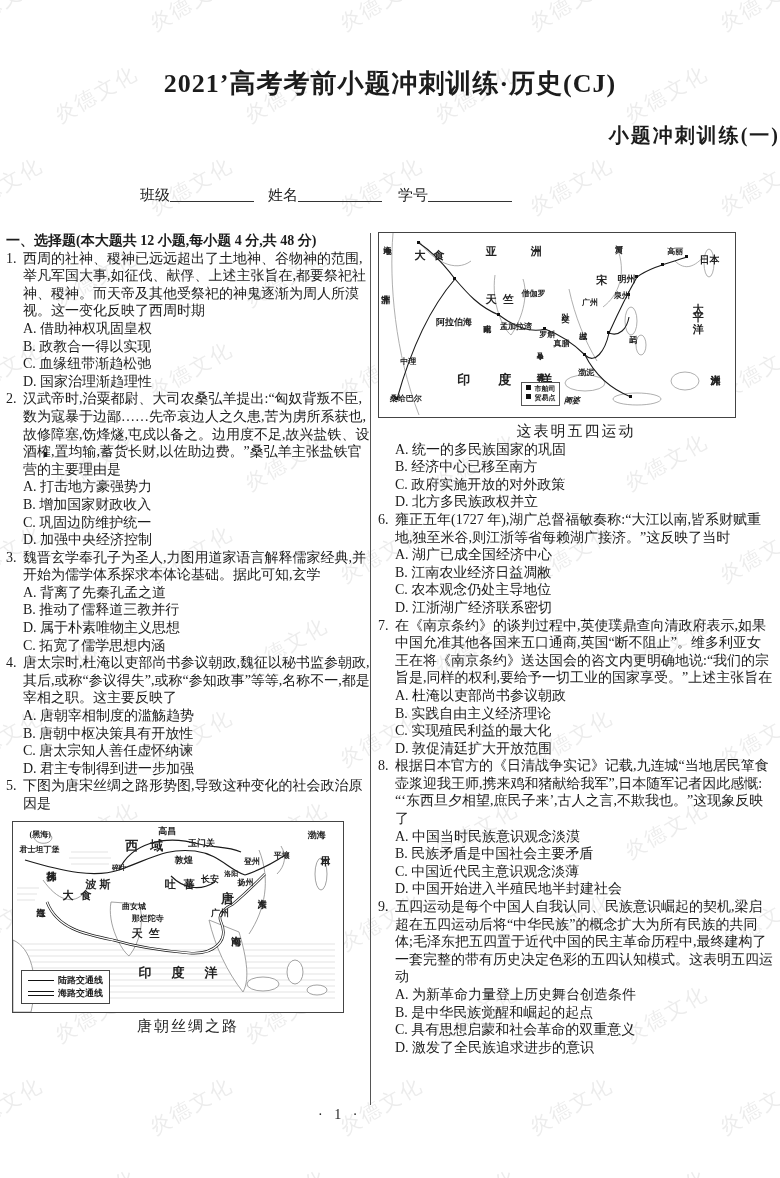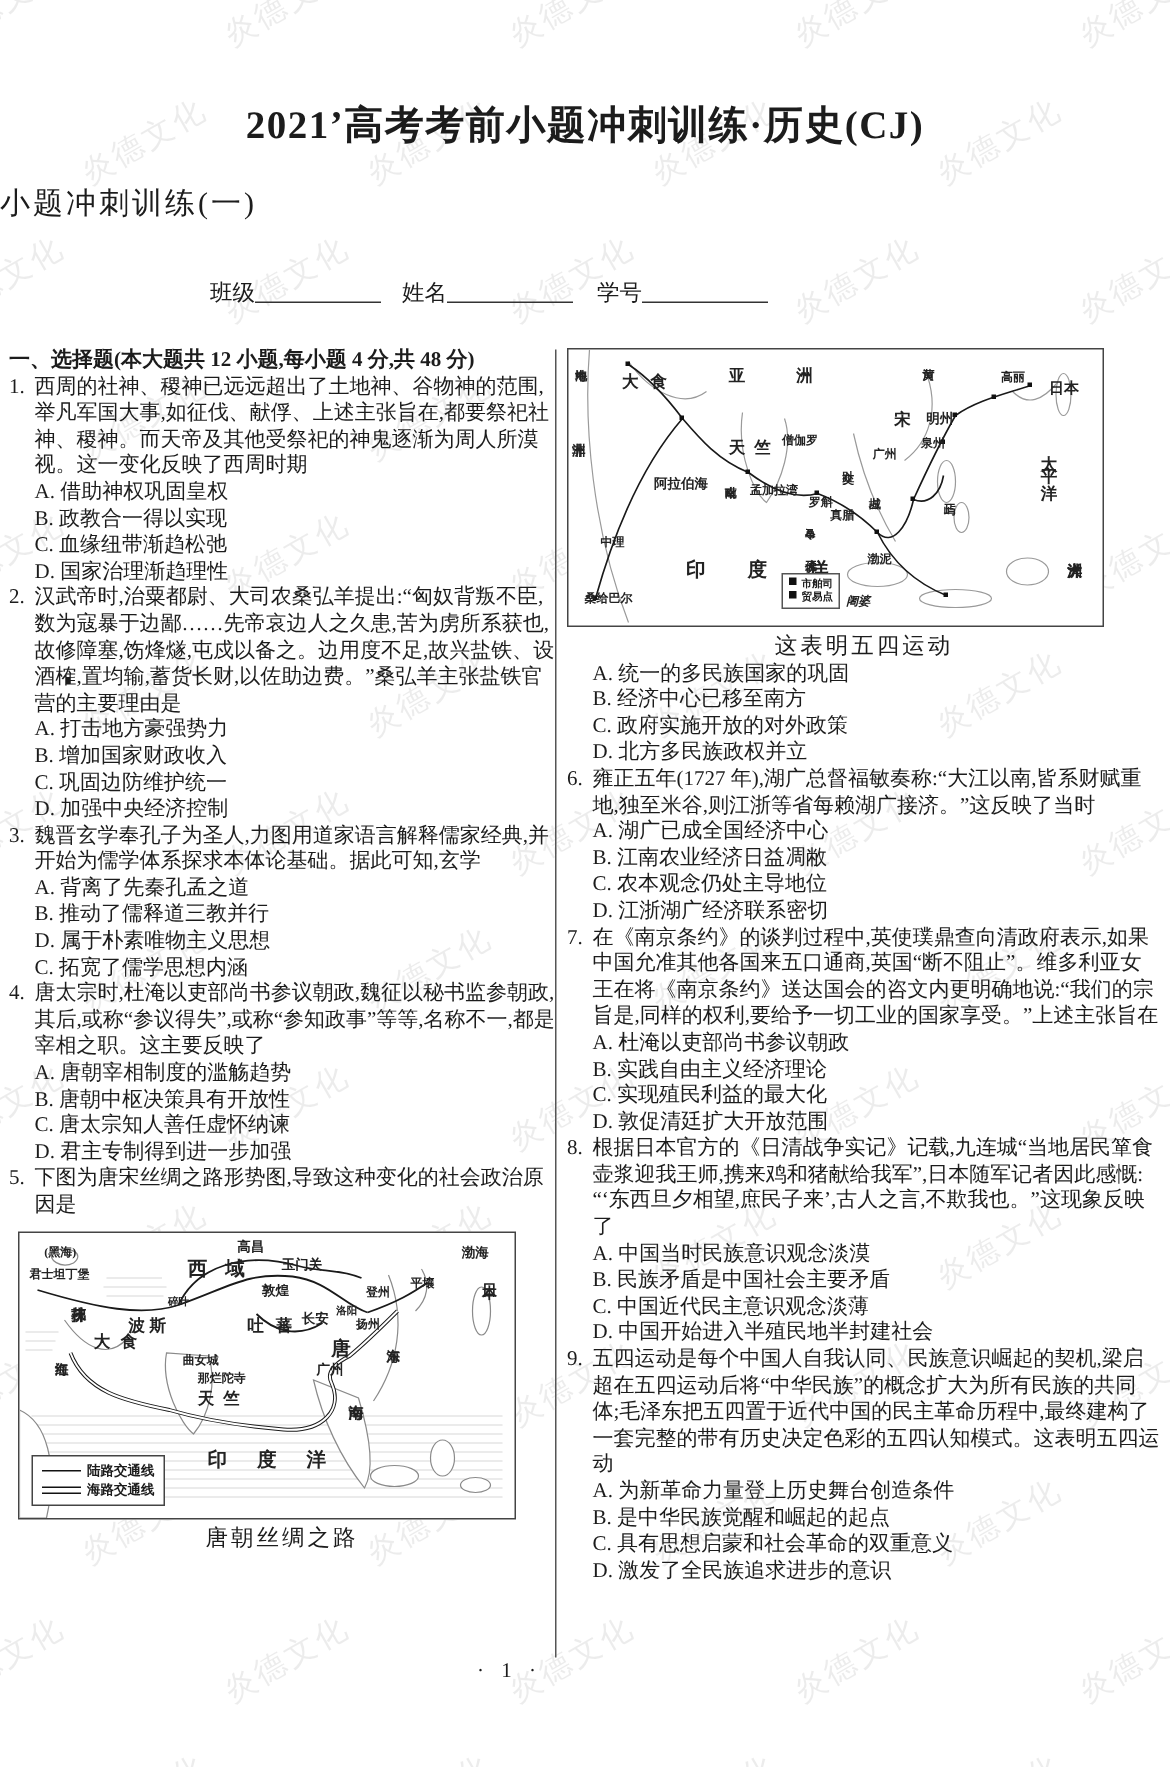--- a/index.html
+++ b/index.html
@@ -6,22 +6,22 @@
   .page{position:relative;width:780px;height:1178px;margin:0 auto;background:#fff;overflow:hidden;
         font-family:"Liberation Serif","DejaVu Serif",serif;color:#1c1c1c;}
   
   .wm-layer{position:absolute;inset:0;z-index:0;pointer-events:none;}
   .wm{position:absolute;transform:rotate(-30deg);color:rgba(0,0,0,0.075);
       font-size:21px;letter-spacing:2px;white-space:nowrap;font-family:"Liberation Serif","DejaVu Serif",serif;}
   .content{position:absolute;inset:0;z-index:1;}
   
   .title{position:absolute;top:66px;left:0;width:100%;text-align:center;
          font-size:26px;font-weight:bold;letter-spacing:1px;margin:0;}
-  .subtitle{position:absolute;top:122px;left:0;width:100%;text-align:left;
-            font-size:20px;font-weight:normal;letter-spacing:2px;margin:0;}
+  .subtitle{position:absolute;top:122px;left:0;width:100%;text-align:right;
+            font-size:20px;font-weight:bold;letter-spacing:2px;margin:0;}
   .fields{position:absolute;top:186px;left:0;width:100%;font-size:15px;}
   .field{position:absolute;white-space:nowrap;}
   .field .blank{display:inline-block;width:84px;border-bottom:1px solid #333;height:14px;vertical-align:-2px;}
   .f0{left:140px;} .f1{left:268px;} .f2{left:398px;}
   
   .col{position:absolute;top:232px;font-size:14px;line-height:17.6px;}
   .col1{left:6px;width:364px;}
   .col2{left:378px;width:396px;}
   .divider{position:absolute;left:370px;top:233px;height:872px;border-left:1px solid #555;}
   .section-line{font-weight:bold;margin:0;}

